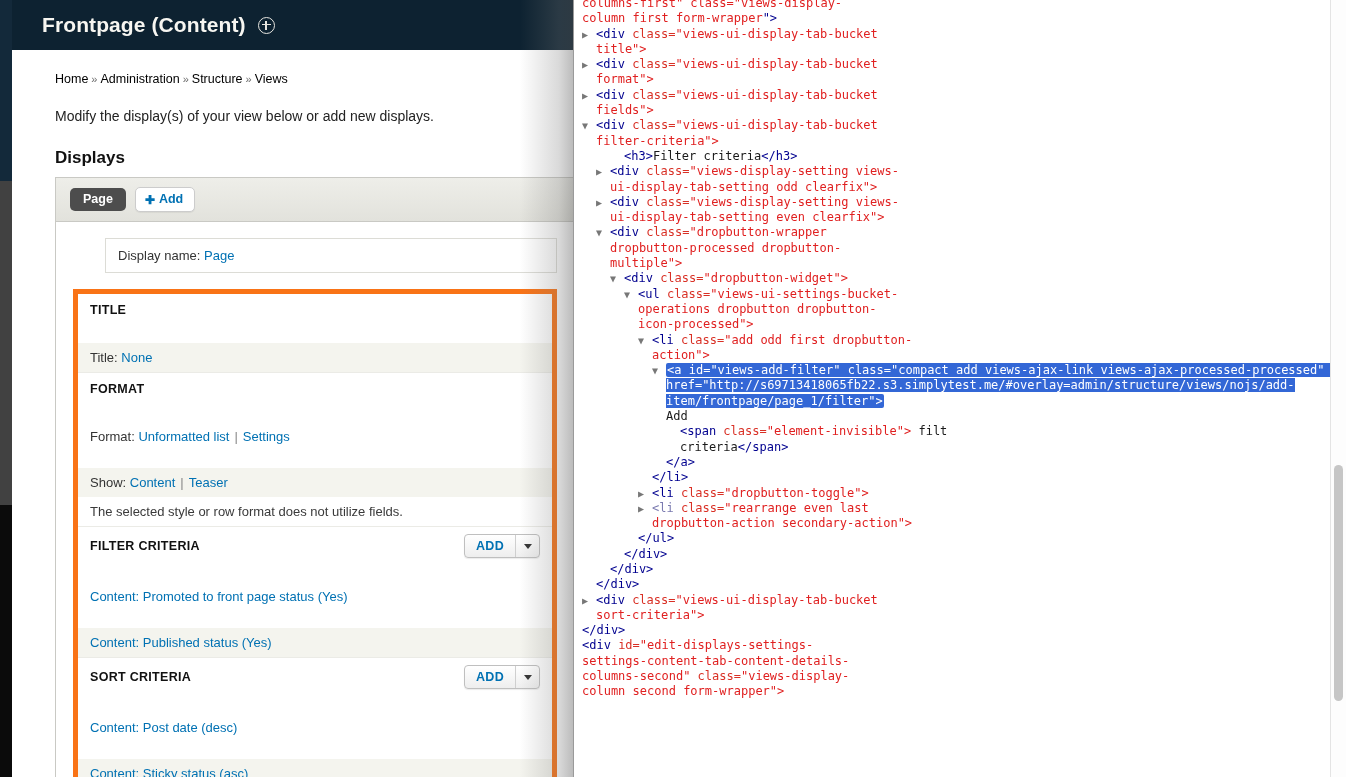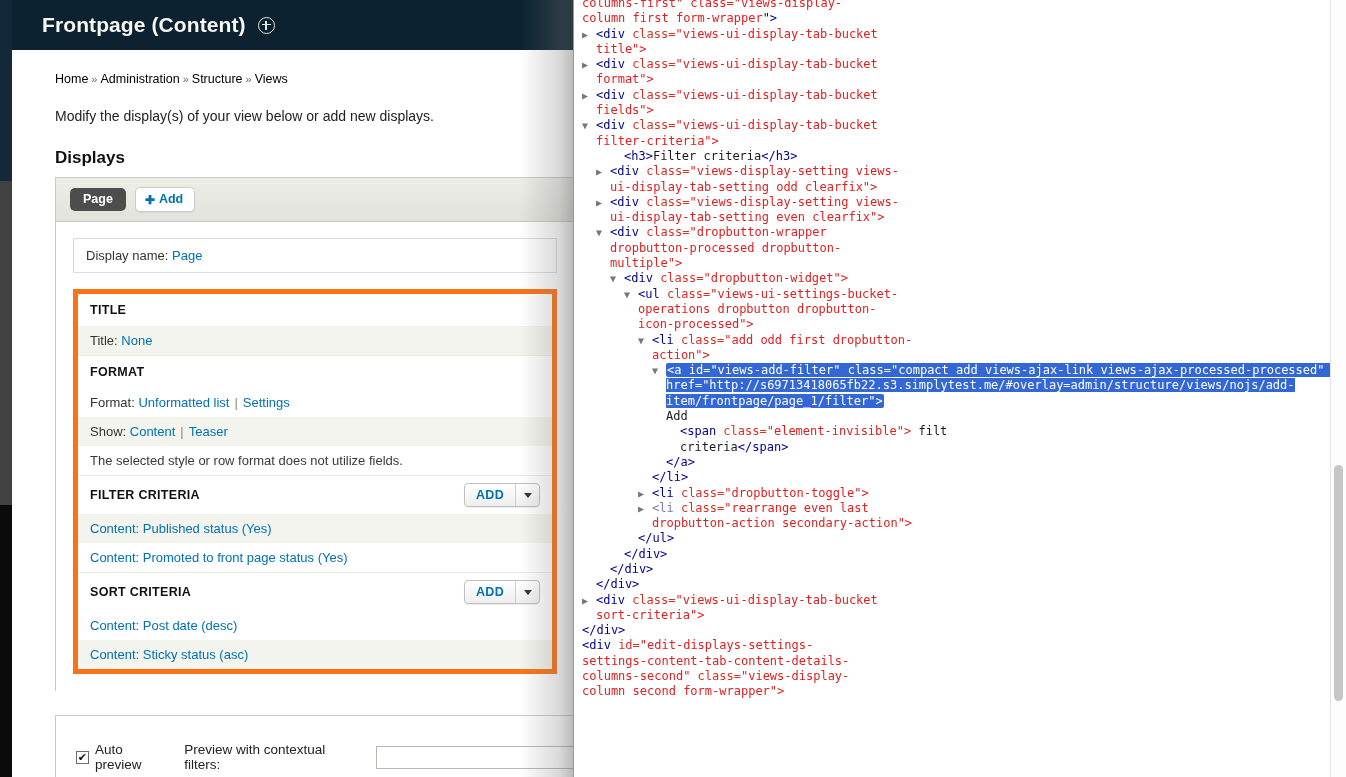--- a/index.html
+++ b/index.html
@@ -85,34 +85,34 @@
     line-height:1.2;box-shadow:0 1px 1px rgba(0,0,0,.06);
     display:inline-flex;align-items:center;gap:4px;font-weight:bold;
   }
   .plus-glyph{font-size:12px;color:#0071b3;font-weight:bold;line-height:1;}
 
   .panel-inner{padding:16px 17px 17px 17px;background:#fff;}
 
   .display-name-row{
     border:1px solid #dcdcd6;border-bottom:1px solid #dcdcd6;
     padding:9px 12px;font-size:13px;color:#333;background:#fff;
-    margin-bottom:16px;box-sizing:border-box;
+    margin-bottom:16px;box-sizing:border-box;margin-left:32px;
   }
   .display-name-row a{color:#0071b3;text-decoration:none;}
 
   .bucket-table{border:5px solid #f97316;box-sizing:border-box;background:#fff;}
   .bucket-head{
     font-size:12.5px;font-weight:bold;color:#111;letter-spacing:.3px;
     padding:9px 12px;background:#fff;text-transform:uppercase;
     display:flex;align-items:center;justify-content:space-between;
     border-top:1px solid #ebebe6;
   }
   .bucket-head.first{border-top:none;}
   .row-line{
-    font-size:13px;color:#333;padding:7px 12px;background:#fff;
+    font-size:13px;color:#333;padding:7px 12px;background:#fff;margin-top:17px;
   }
   .row-line.odd{background:#f4f4ee;}
   .row-line a{color:#0071b3;text-decoration:none;}
   .row-line .sep{color:#888;padding:0 5px;}
   .note{font-size:13px;color:#3a3a3a;padding:7px 12px;background:#fff;}
 
   .dropbutton{
     display:inline-flex;align-items:stretch;height:22px;
     border:1px solid #bfbfbf;border-radius:4px;overflow:hidden;
     background:linear-gradient(to bottom,#ffffff,#eeeeee);
@@ -252,25 +252,25 @@
 
               <div class="bucket-head">
                 <span>FILTER CRITERIA</span>
                 <span class="dropbutton">
                   <span class="db-main">Add</span>
                   <span class="db-toggle">
                       <i class="caret"></i>
                     </span>
                 </span>
               </div>
+              <div class="row-line">
+                <a href="#">Content: Promoted to front page status (Yes)</a>
+              </div>
               <div class="row-line odd">
                 <a href="#">Content: Published status (Yes)</a>
-              </div>
-              <div class="row-line">
-                <a href="#">Content: Promoted to front page status (Yes)</a>
               </div>
 
               <div class="bucket-head">
                 <span>SORT CRITERIA</span>
                 <span class="dropbutton">
                   <span class="db-main">Add</span>
                   <span class="db-toggle">
                       <i class="caret"></i>
                     </span>
                 </span>

